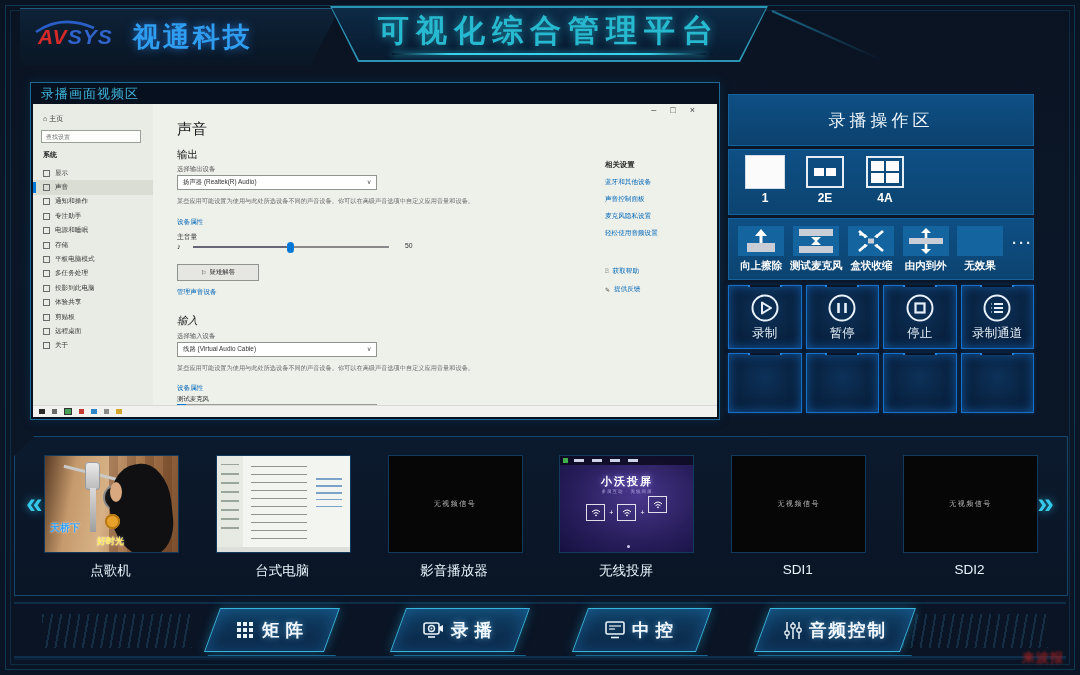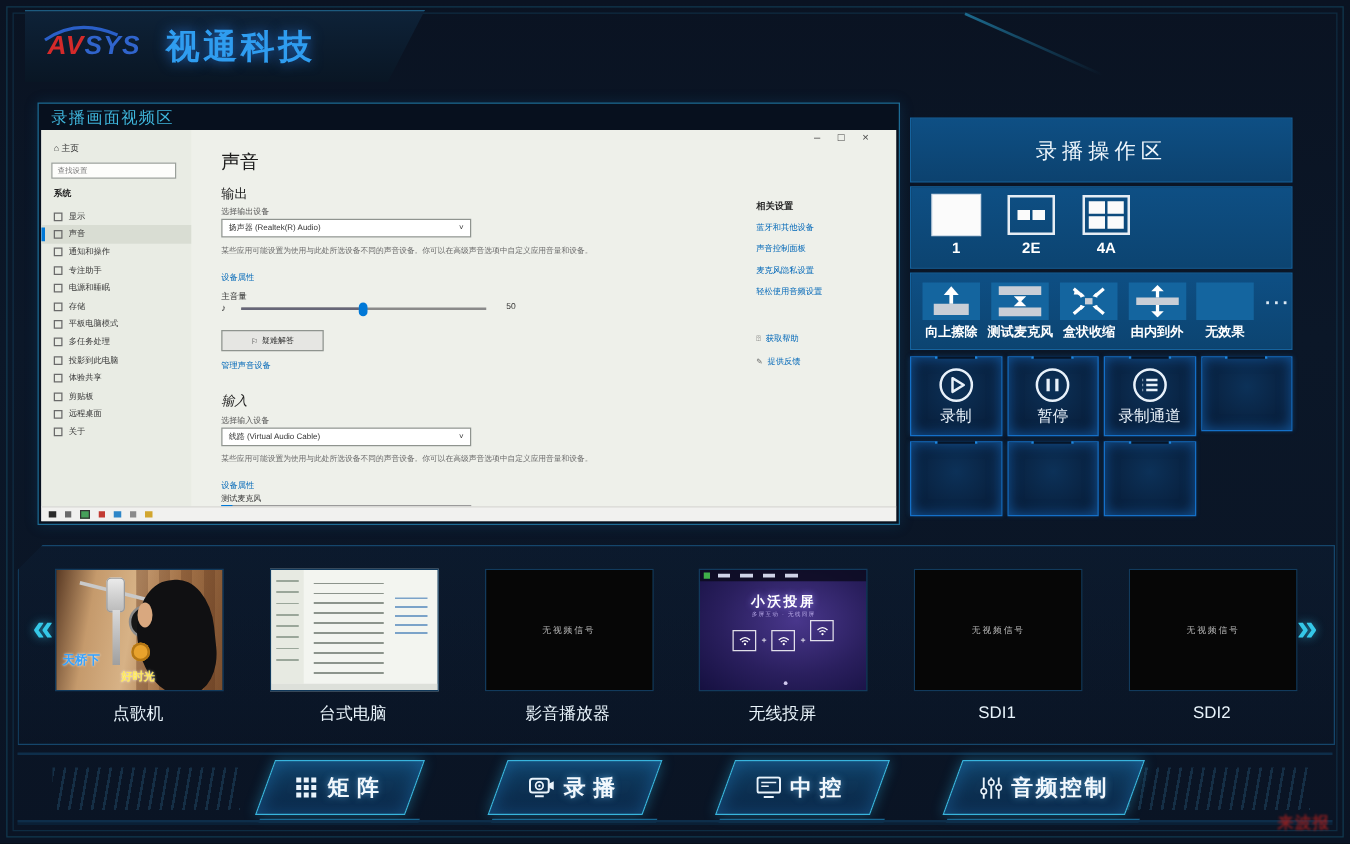--- a/index.html
+++ b/index.html
@@ -142,20 +142,26 @@
   <div class="corner" style="left:-14px;top:-14px;"></div>
 
   <div class="abs logo-panel">
     <span class="avsys">
       <svg width="70" height="30" viewBox="0 0 70 30">
           <path d="M4 16 Q30 -2 62 12" fill="none" stroke="#2a5fc8" stroke-width="2.5"></path>
         </svg>
       <span class="av">AV</span><span class="sys">SYS</span>
     </span>
     <span class="company">视通科技</span>
+  </div>
+  <div class="abs title-wrap">
+    <div class="title-inner">
+      <span class="main-title">可视化综合管理平台</span>
+      <span class="title-line"></span>
+    </div>
   </div>
   <div class="abs hdr-deco-l"></div>
 
   <div class="abs vregion">
     <div class="vlabel">录播画面视频区</div>
     <div class="screen">
 
       <div class="winctl"><span>–</span><span>□</span><span>×</span></div>
 
       <div class="sbar">
@@ -374,20 +380,27 @@
           </svg>
         <span class="lb">录制</span>
       </div>
       <div class="tile">
         <svg width="30" height="30" viewBox="0 0 30 30">
             <circle cx="15" cy="15" r="12.5" fill="none" stroke="#e8f1fa" stroke-width="2"></circle>
             <line x1="11.5" y1="10" x2="11.5" y2="20" stroke="#e8f1fa" stroke-width="2.6"></line>
             <line x1="18.5" y1="10" x2="18.5" y2="20" stroke="#e8f1fa" stroke-width="2.6"></line>
           </svg>
         <span class="lb">暂停</span>
+      </div>
+      <div class="tile">
+        <svg width="30" height="30" viewBox="0 0 30 30">
+            <circle cx="15" cy="15" r="12.5" fill="none" stroke="#e8f1fa" stroke-width="2"></circle>
+            <rect x="10.5" y="10.5" width="9" height="9" fill="none" stroke="#e8f1fa" stroke-width="2.2"></rect>
+          </svg>
+        <span class="lb">停止</span>
       </div>
       <div class="tile">
         <svg width="30" height="30" viewBox="0 0 30 30">
             <circle cx="15" cy="15" r="12.5" fill="none" stroke="#e8f1fa" stroke-width="2"></circle>
             <g stroke="#e8f1fa" stroke-width="2">
               <line x1="12" y1="11" x2="21" y2="11"></line>
               <line x1="12" y1="15" x2="21" y2="15"></line>
               <line x1="12" y1="19" x2="21" y2="19"></line>
               <line x1="9" y1="11" x2="9.5" y2="11"></line>
               <line x1="9" y1="15" x2="9.5" y2="15"></line>

